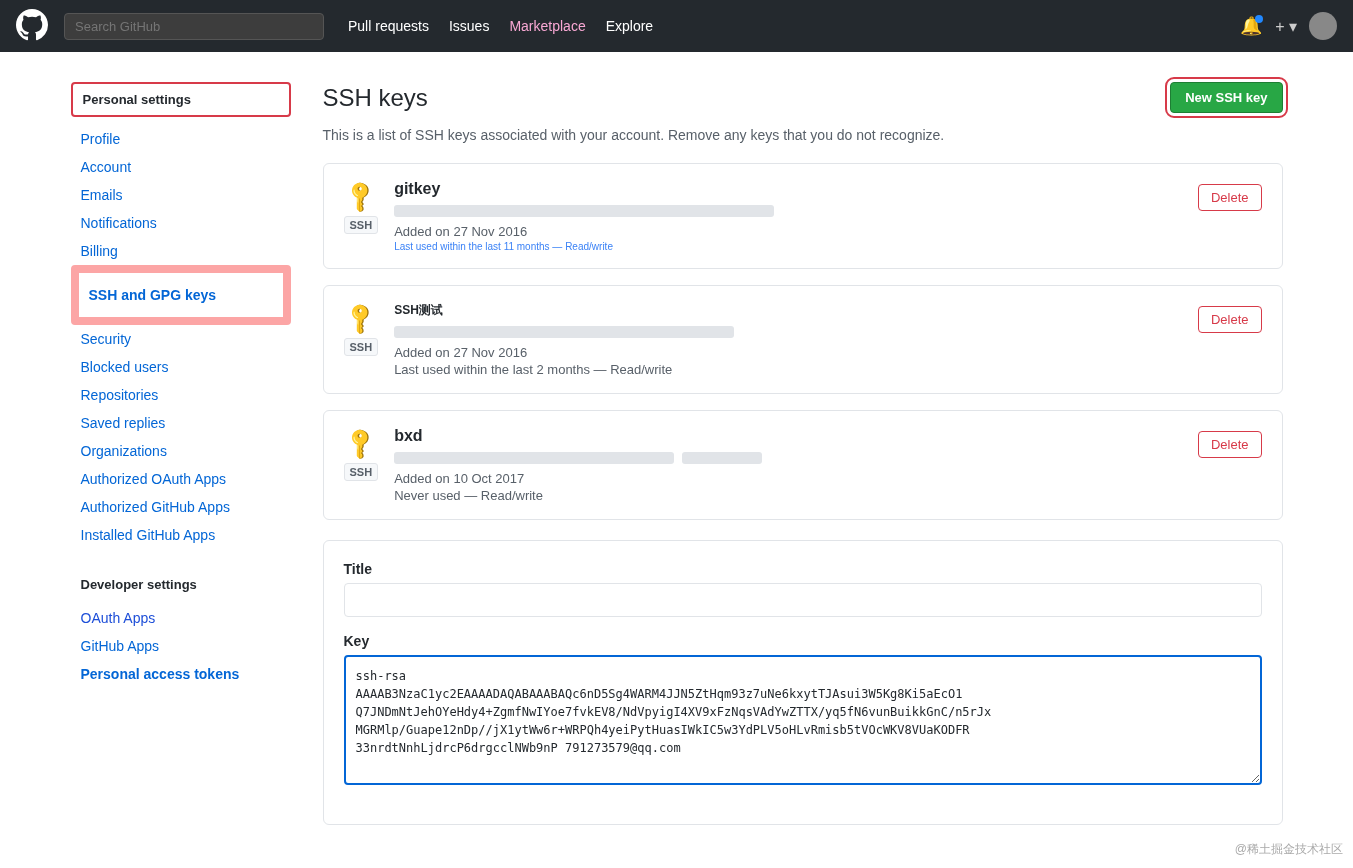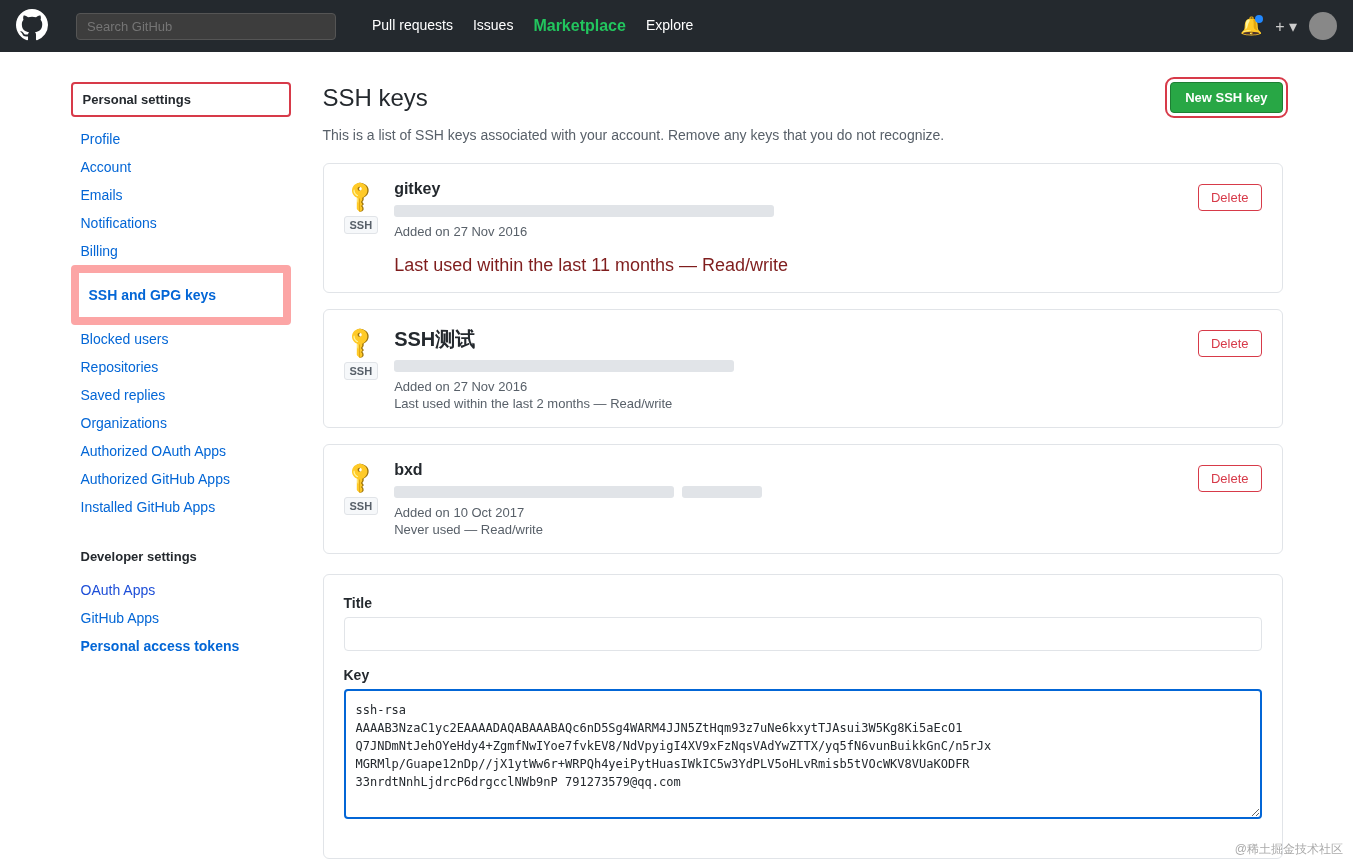--- a/index.html
+++ b/index.html
@@ -1,37 +1,37 @@
 <!DOCTYPE html>
 <html><head>
   <meta charset="utf-8">
   <style>
     * { box-sizing: border-box; margin: 0; padding: 0; }
     body { font-family: -apple-system, BlinkMacSystemFont, "Segoe UI", Helvetica, Arial, sans-serif; font-size: 14px; color: #24292e; background: #fff; }
   </style>
 </head>
 <body>
 
-<nav style="background:#24292e;height:52px;display:flex;align-items:center;padding:0 16px;gap:28px;">
+<nav style="background:#24292e;height:52px;display:flex;align-items:center;padding:0 16px;gap:16px;">
   <span style="flex-shrink:0;">
     <svg width="32" height="32" viewBox="0 0 16 16" fill="#fff">
       <path d="M8 0C3.58 0 0 3.58 0 8c0 3.54 2.29 6.53 5.47 7.59.4.07.55-.17.55-.38
         0-.19-.01-.82-.01-1.49-2.01.37-2.53-.49-2.69-.94-.09-.23-.48-.94-.82-1.13-.28-.15-.68-.52
         -.01-.53.63-.01 1.08.58 1.23.82.72 1.21 1.87.87 2.33.66.07-.52.28-.87.51-1.07-1.78-.2
         -3.64-.89-3.64-3.95 0-.87.31-1.59.82-2.15-.08-.2-.36-1.02.08-2.12 0 0 .67-.21 2.2.82
         .64-.18 1.32-.27 2-.27.68 0 1.36.09 2 .27 1.53-1.04 2.2-.82 2.2-.82.44 1.1.16 1.92.08
         2.12.51.56.82 1.27.82 2.15 0 3.07-1.87 3.75-3.65 3.95.29.25.54.73.54 1.48 0 1.07-.01
         1.93-.01 2.2 0 .21.15.46.55.38A8.013 8.013 0 0016 8c0-4.42-3.58-8-8-8z"></path>
     </svg>
   </span>
   <input type="text" style="background: rgb(61, 61, 61); border: 1px solid rgb(85, 85, 85); border-radius: 4px; color: rgb(204, 204, 204); padding: 5px 10px; width: 260px; font-size: 13px;" placeholder="Search GitHub">
   <div style="display:flex;gap:20px;margin-left:8px;">
     <a href="#" style="color:#fff;text-decoration:none;font-size:14px;font-weight:500;">Pull requests</a>
     <a href="#" style="color:#fff;text-decoration:none;font-size:14px;font-weight:500;">Issues</a>
-    <a href="#" style="color:#22c55e;text-decoration:none;font-size:16px;font-weight:700;">Marketplace</a>
+    <a href="#" style="color:#f9a8d4;text-decoration:none;font-size:14px;font-weight:400;">Marketplace</a>
     <a href="#" style="color:#fff;text-decoration:none;font-size:14px;font-weight:500;">Explore</a>
   </div>
   <div style="margin-left:auto;display:flex;align-items:center;gap:12px;">
     <button style="background:none;border:none;color:#ccc;font-size:18px;cursor:pointer;position:relative;">
       🔔
       <span style="position:absolute;top:0;right:0;width:8px;height:8px;background:#2188ff;border-radius:50%;"></span>
     </button>
     <button style="background:none;border:none;color:#ccc;font-size:16px;cursor:pointer;">+ ▾</button>
     <button style="background:none;border:none;cursor:pointer;">
       <div style="width:28px;height:28px;border-radius:50%;background:#888;"></div>
@@ -54,20 +54,23 @@
           <a href="#" style="display:block;padding:6px 10px;color:#0366d6;text-decoration:none;font-size:14px;border-radius:4px;">Emails</a>
         </li>
         <li>
           <a href="#" style="display:block;padding:6px 10px;color:#0366d6;text-decoration:none;font-size:14px;border-radius:4px;">Notifications</a>
         </li>
         <li>
           <a href="#" style="display:block;padding:6px 10px;color:#0366d6;text-decoration:none;font-size:14px;border-radius:4px;">Billing</a>
         </li>
         <li>
           <a href="#" style="display:block;padding:14px 10px;color:#0366d6;text-decoration:none;font-size:14px;border-radius:4px;border:8px solid #fca5a5;border-radius:4px;font-weight:600;">SSH and GPG keys</a>
+        </li>
+        <li>
+          <a href="#" style="display:block;padding:6px 10px;color:#0366d6;text-decoration:none;font-size:14px;border-radius:4px;">Security</a>
         </li>
         <li>
           <a href="#" style="display:block;padding:6px 10px;color:#0366d6;text-decoration:none;font-size:14px;border-radius:4px;">Blocked users</a>
         </li>
         <li>
           <a href="#" style="display:block;padding:6px 10px;color:#0366d6;text-decoration:none;font-size:14px;border-radius:4px;">Repositories</a>
         </li>
         <li>
           <a href="#" style="display:block;padding:6px 10px;color:#0366d6;text-decoration:none;font-size:14px;border-radius:4px;">Saved replies</a>
         </li>
@@ -112,33 +115,33 @@
       <span style="font-size:22px;color:#586069;display:inline-block;transform:rotate(-45deg);">🔑</span>
       <span style="background:#f6f8fa;border:1px solid #e1e4e8;border-radius:3px;font-size:11px;color:#586069;padding:2px 5px;font-weight:600;">SSH</span>
     </div>
     <div style="flex:1;">
       <div style="font-size:16px;font-weight:600;color:#24292e;margin-bottom:4px;">gitkey</div>
       <div style="margin-bottom:6px;">
         <span style="display:inline-block;background:#e1e4e8;height:12px;width:380px;border-radius:3px;vertical-align:middle;"></span>
         
       </div>
       <div style="font-size:13px;color:#586069;">Added on 27 Nov 2016</div>
-      <div style="font-size:18px;color:#7f1d1d;margin-top:16px;">Last used within the last 11 months — Read/write</div>
+      <div style="font-size:10px;color:#3b82f6;margin-top:2px;">Last used within the last 11 months — Read/write</div>
     </div>
     <div style="display:flex;align-items:flex-start;padding-top:4px;">
       <button style="border:1px solid #d73a49;color:#d73a49;background:#fff;border-radius:4px;padding:5px 12px;font-size:13px;cursor:pointer;">Delete</button>
     </div>
   </div>
         <div style="border: 1px solid rgb(225, 228, 232); border-radius: 6px; margin-bottom: 16px; padding: 16px 20px; display: flex; align-items: flex-start; gap: 16px;">
     <div style="display:flex;flex-direction:column;align-items:center;gap:6px;margin-top:4px;">
       <span style="font-size:22px;color:#586069;display:inline-block;transform:rotate(-45deg);">🔑</span>
       <span style="background:#f6f8fa;border:1px solid #e1e4e8;border-radius:3px;font-size:11px;color:#586069;padding:2px 5px;font-weight:600;">SSH</span>
     </div>
     <div style="flex:1;">
-      <div style="font-size:20px;font-weight:600;color:#24292e;margin-bottom:4px;">SSH测试</div>
+      <div style="font-size:12px;font-weight:600;color:#24292e;margin-bottom:4px;">SSH测试</div>
       <div style="margin-bottom:6px;">
         <span style="display:inline-block;background:#e1e4e8;height:12px;width:340px;border-radius:3px;vertical-align:middle;"></span>
         
       </div>
       <div style="font-size:13px;color:#586069;">Added on 27 Nov 2016</div>
       <div style="font-size:13px;color:#586069;margin-top:2px;">Last used within the last 2 months — Read/write</div>
     </div>
     <div style="display:flex;align-items:flex-start;padding-top:4px;">
       <button style="border:1px solid #d73a49;color:#d73a49;background:#fff;border-radius:4px;padding:5px 12px;font-size:13px;cursor:pointer;">Delete</button>
     </div>

